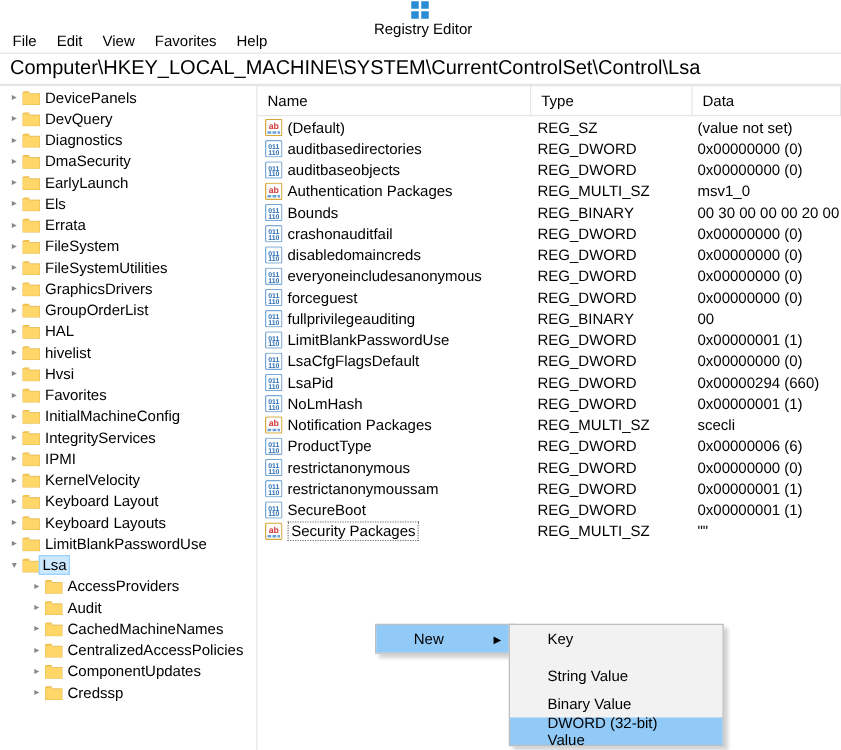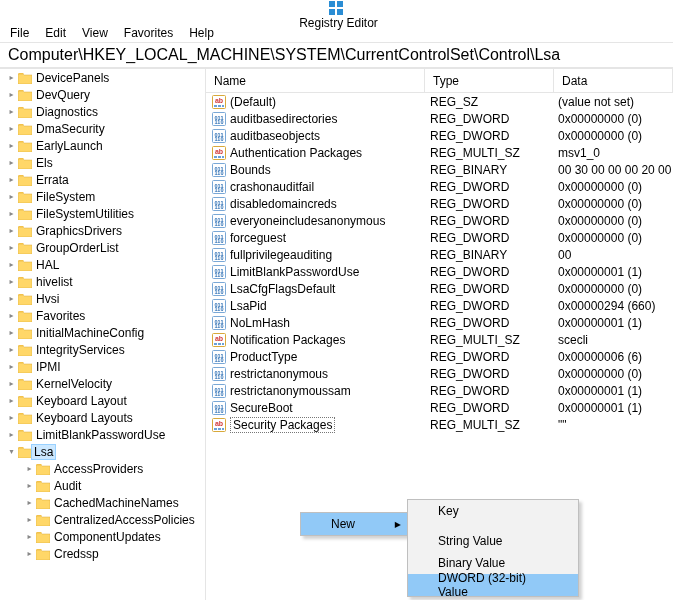--- a/index.html
+++ b/index.html
@@ -154,21 +154,21 @@
     position: relative;
   }
   .context-menu .cmrow.highlight {
     background: #91c9f7;
   }
   .context-menu .cmrow .arrow {
     position: absolute;
     right: 10px;
     font-size: 8px;
   }
-  #cm1 { left: 300px; top: 512px; width: 110px; }
+  #cm1 { left: 300px; top: 499px; width: 110px; }
   #cm2 { left: 407px; top: 499px; width: 170px; }
 </style>
 </head>
 <body>
 
 <svg width="0" height="0" style="position:absolute">
   <symbol id="regedit-app-icon" viewBox="0 0 16 16">
     <rect x="0" y="0" width="16" height="16" fill="#fff"></rect>
     <rect x="1" y="1" width="6" height="6" fill="#2a8dd4"></rect>
     <rect x="9" y="1" width="6" height="6" fill="#2a8dd4"></rect>

